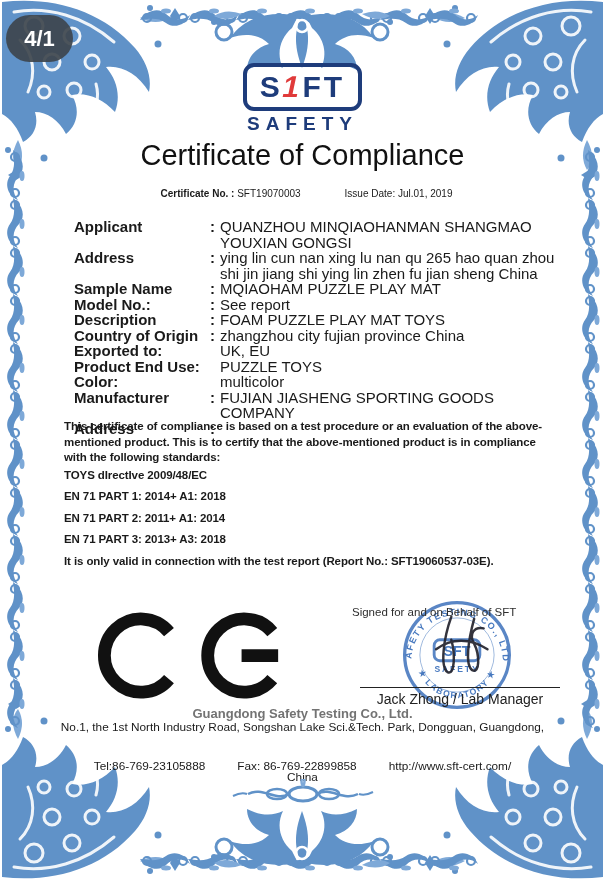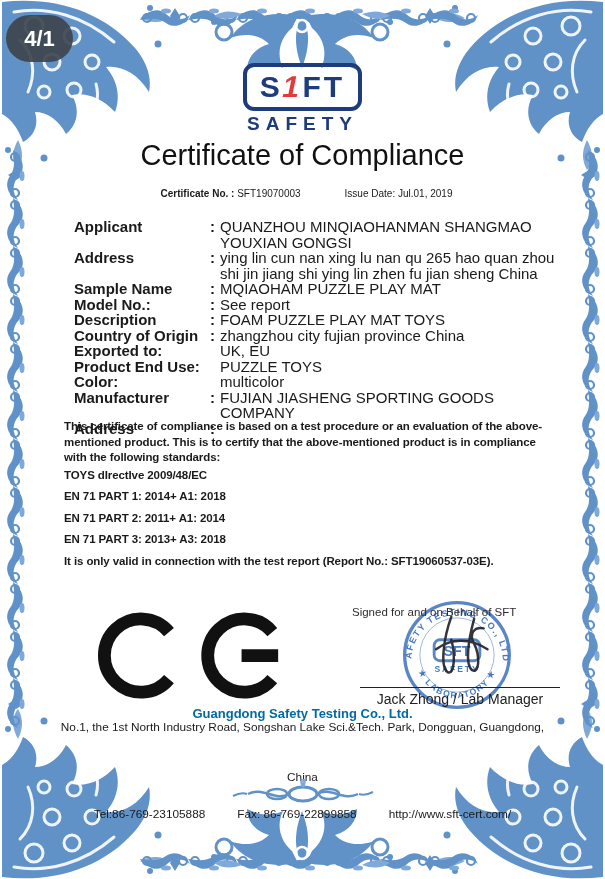--- a/index.html
+++ b/index.html
@@ -27,25 +27,25 @@
              font-size:11.5px;font-weight:bold;line-height:15.5px;letter-spacing:-0.1px;}
   .std{margin-top:6px;}
   .std.first{margin-top:2px;}
   .validity{margin-top:6px;}
   .ce{position:absolute;left:95px;top:608px;z-index:2;}
   .signed-for{position:absolute;left:352px;top:606px;z-index:4;font-size:11.5px;color:#2e2e2e;}
   .stamp{position:absolute;left:398px;top:596px;z-index:3;}
   .sig-block{position:absolute;left:360px;top:687px;width:200px;z-index:4;
              border-top:1.5px solid #222;text-align:center;font-size:14px;padding-top:3px;color:#222;}
   .f-company{position:absolute;left:0;top:706px;width:100%;text-align:center;z-index:2;
-             font-size:13px;font-weight:bold;color:#0369a1;}
+             font-size:13px;font-weight:bold;color:#737373;}
   .f-addr{position:absolute;left:0;width:100%;text-align:center;z-index:2;font-size:11.8px;}
   .f-addr.l1{top:720px;} .f-addr.l2{top:770px;}
   .f-tel{position:absolute;left:0;top:759px;width:100%;z-index:2;display:flex;
-         justify-content:center;gap:32px;font-size:11.8px;margin-top:48px;}
+         justify-content:center;gap:32px;font-size:11.8px;}
   .f-divider{position:absolute;left:50%;top:779px;transform:translateX(-50%);z-index:2;}
 </style>
 </head>
 <body>
 
 <div class="page">
 
   <svg class="border-svg" width="605" height="879" viewBox="0 0 605 879">
     <defs>
       <g id="corner" fill="#6092c8">

